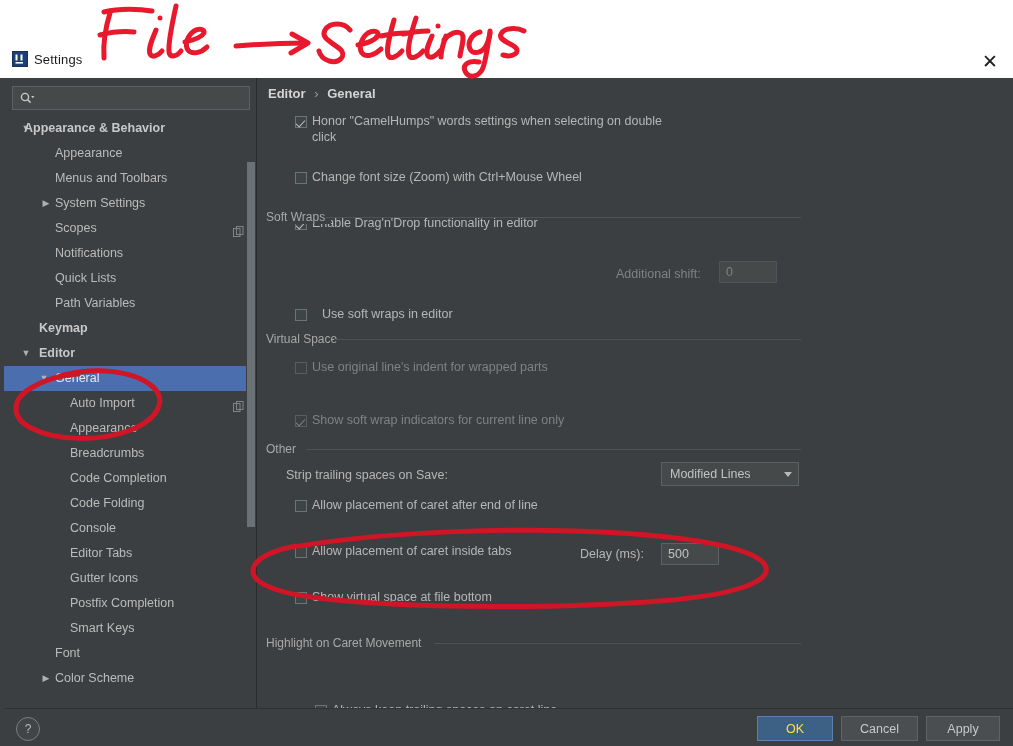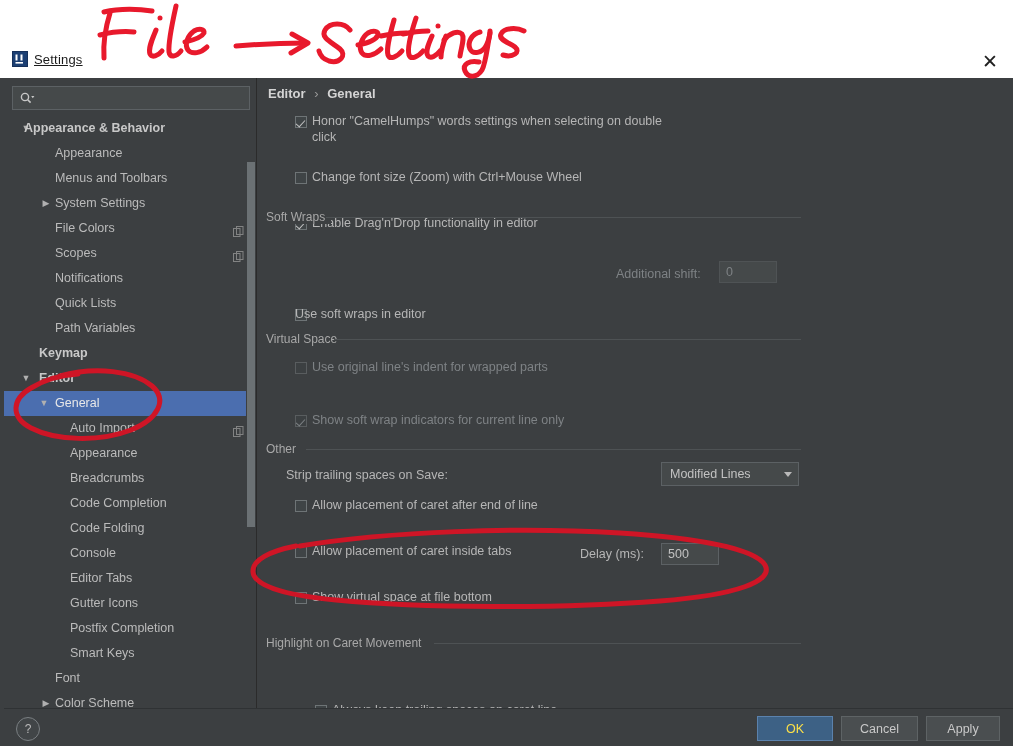--- a/index.html
+++ b/index.html
@@ -15,21 +15,21 @@
     background:#ffffff;
   }
   #win-icon{
     position:absolute;left:12px;top:51px;width:16px;height:16px;
     background:#1c3f73;border:1px solid #16305a;box-sizing:border-box;
     display:flex;align-items:center;justify-content:center;
   }
   #win-icon svg{display:block;}
   #win-title{
     position:absolute;left:34px;top:52px;
-    font-size:13px;color:#1b1b1b;letter-spacing:.2px;text-decoration:underline;
+    font-size:13px;color:#1b1b1b;letter-spacing:.2px;
   }
   #titlebar-strip{
     position:absolute;left:0;top:44px;width:1013px;height:34px;background:#ffffff;
   }
   #close-btn{
     position:absolute;right:6px;top:48px;width:34px;height:26px;
     display:flex;align-items:center;justify-content:center;
     color:#202020;font-size:19px;line-height:1;cursor:default;
   }
   
@@ -214,27 +214,20 @@
           <span class="lbl" style="left: 51px;">Appearance</span>
         </div>
         <div class="node">
           <span class="lbl" style="left: 51px;">Menus and Toolbars</span>
         </div>
         <div class="node">
           <span class="arrow" style="left: 36px;">▶</span>
           <span class="lbl" style="left: 51px;">System Settings</span>
         </div>
         <div class="node">
-          <span class="lbl" style="left: 51px;">File Colors</span>
-          <span class="copyico"><svg width="11" height="12" viewBox="0 0 11 12">
-              <rect x="0.5" y="2.5" width="6.5" height="8" fill="none" stroke="#9a9a9a"></rect>
-              <rect x="3.5" y="0.5" width="6.5" height="8" fill="none" stroke="#9a9a9a"></rect>
-            </svg></span>
-        </div>
-        <div class="node">
           <span class="lbl" style="left: 51px;">Scopes</span>
           <span class="copyico"><svg width="11" height="12" viewBox="0 0 11 12">
               <rect x="0.5" y="2.5" width="6.5" height="8" fill="none" stroke="#9a9a9a"></rect>
               <rect x="3.5" y="0.5" width="6.5" height="8" fill="none" stroke="#9a9a9a"></rect>
             </svg></span>
         </div>
         <div class="node">
           <span class="lbl" style="left: 51px;">Notifications</span>
         </div>
         <div class="node">
@@ -325,21 +318,21 @@
         <span class="cb on" style="left:37px;top:68px;"></span>
         <span class="rowtext" style="left:54px;top:65px;">Enable Drag'n'Drop functionality in editor</span>
       </div>
 
       <div class="group" style="left:8px;top:114px;width:535px;">
         <span class="gtitle">Soft Wraps</span>
         <span class="gline" style="left:60px;width:475px;"></span>
       </div>
       <div class="row">
         <span class="cb" style="left:37px;top:136px;"></span>
-        <span class="rowtext" style="left:37px;top:133px;">Use soft wraps in editor</span>
+        <span class="rowtext" style="left:64px;top:133px;">Use soft wraps in editor</span>
       </div>
       <div class="row">
         <span class="cb dim" style="left:37px;top:166px;"></span>
         <span class="rowtext dim" style="left:54px;top:163px;">Use original line's indent for wrapped parts</span>
       </div>
       <span class="labelstatic dim" style="left:358px;top:163px;">Additional shift:</span>
       <input class="tfield dim" style="left: 461px; top: 157px; width: 58px;" type="text" value="0">
       <div class="row">
         <span class="cb dim on" style="left:37px;top:196px;"></span>
         <span class="rowtext dim" style="left:54px;top:193px;">Show soft wrap indicators for current line only</span>

